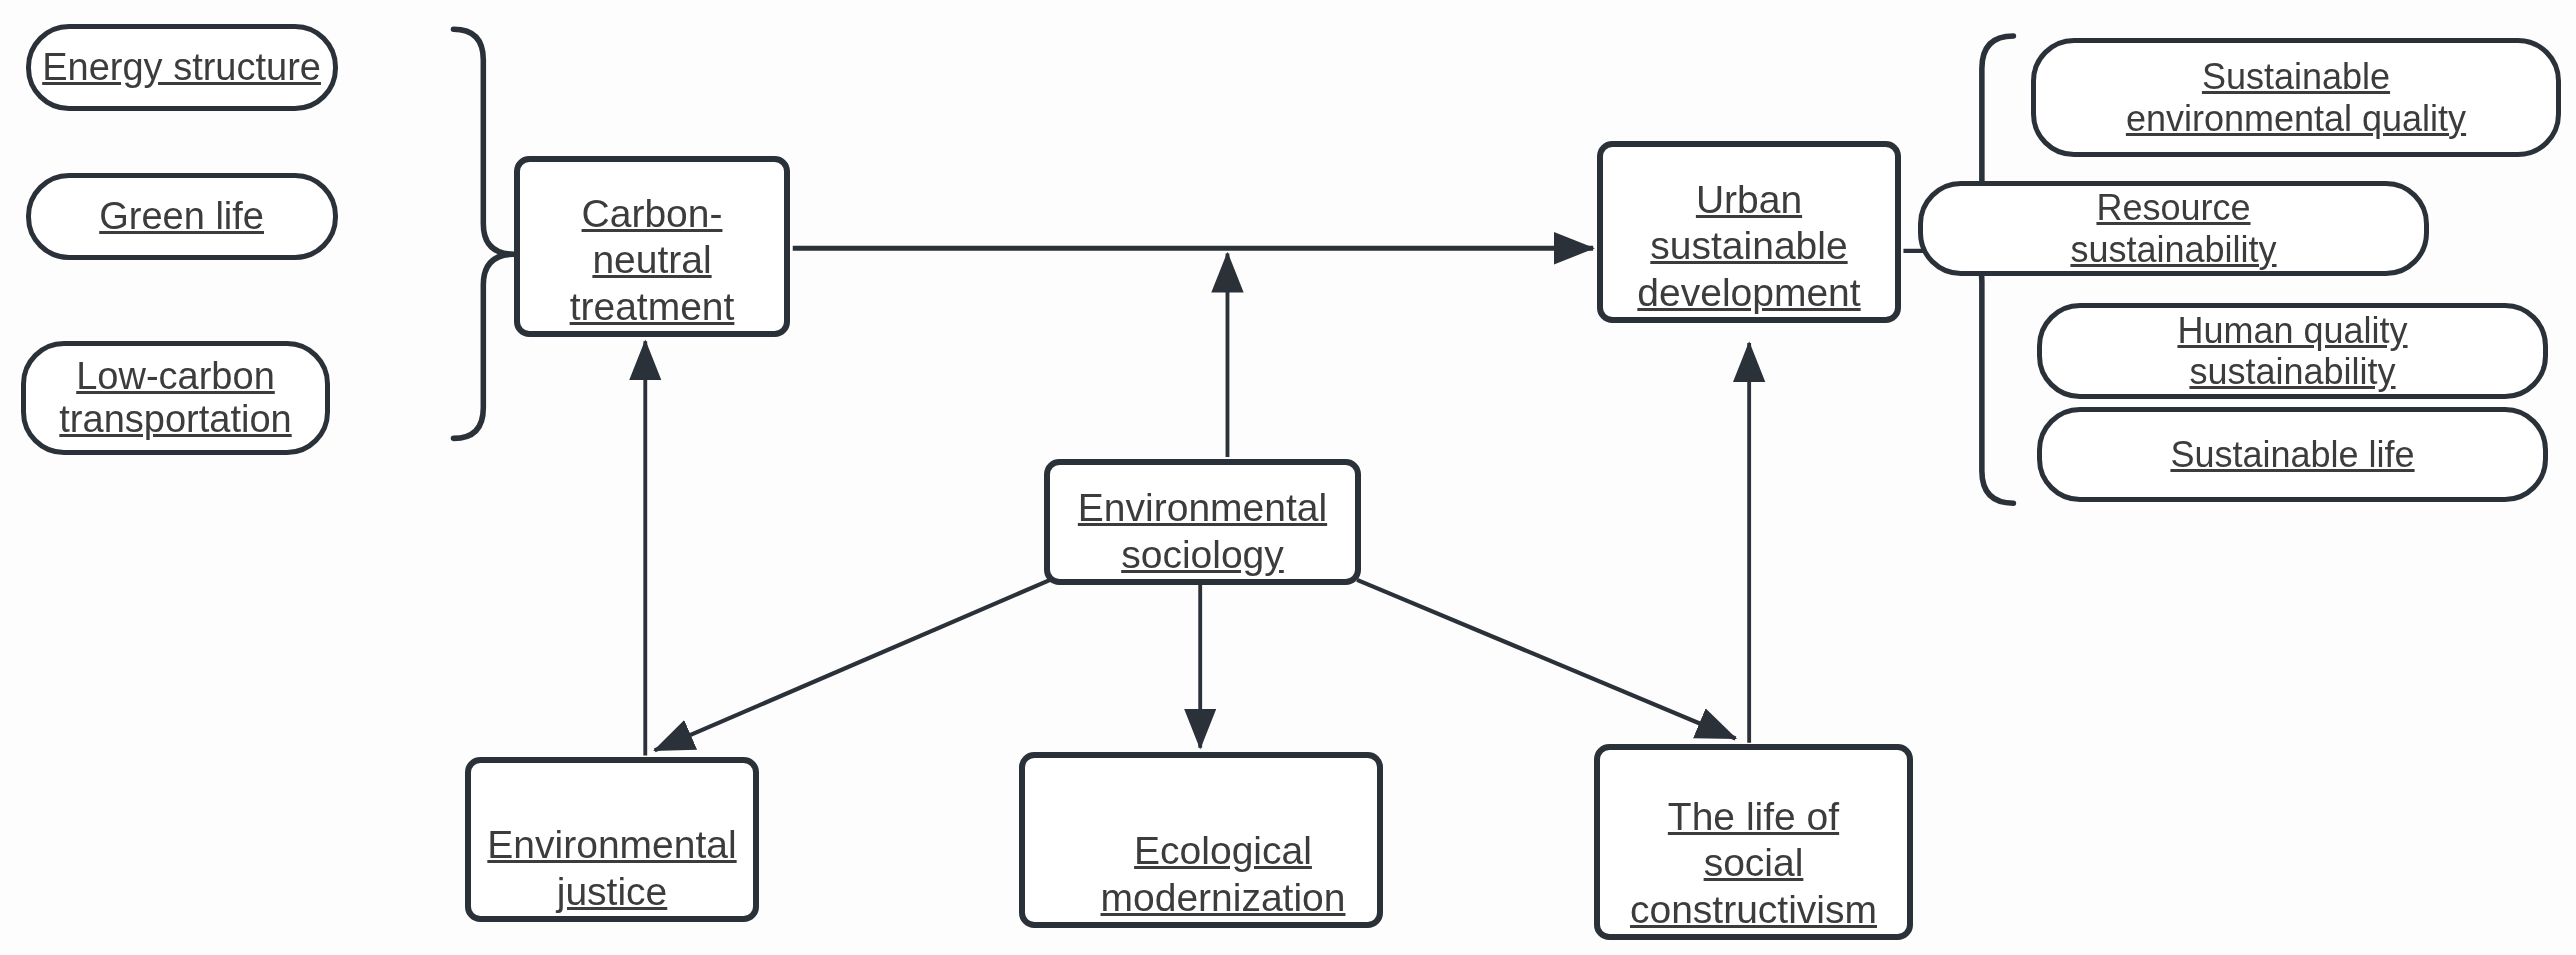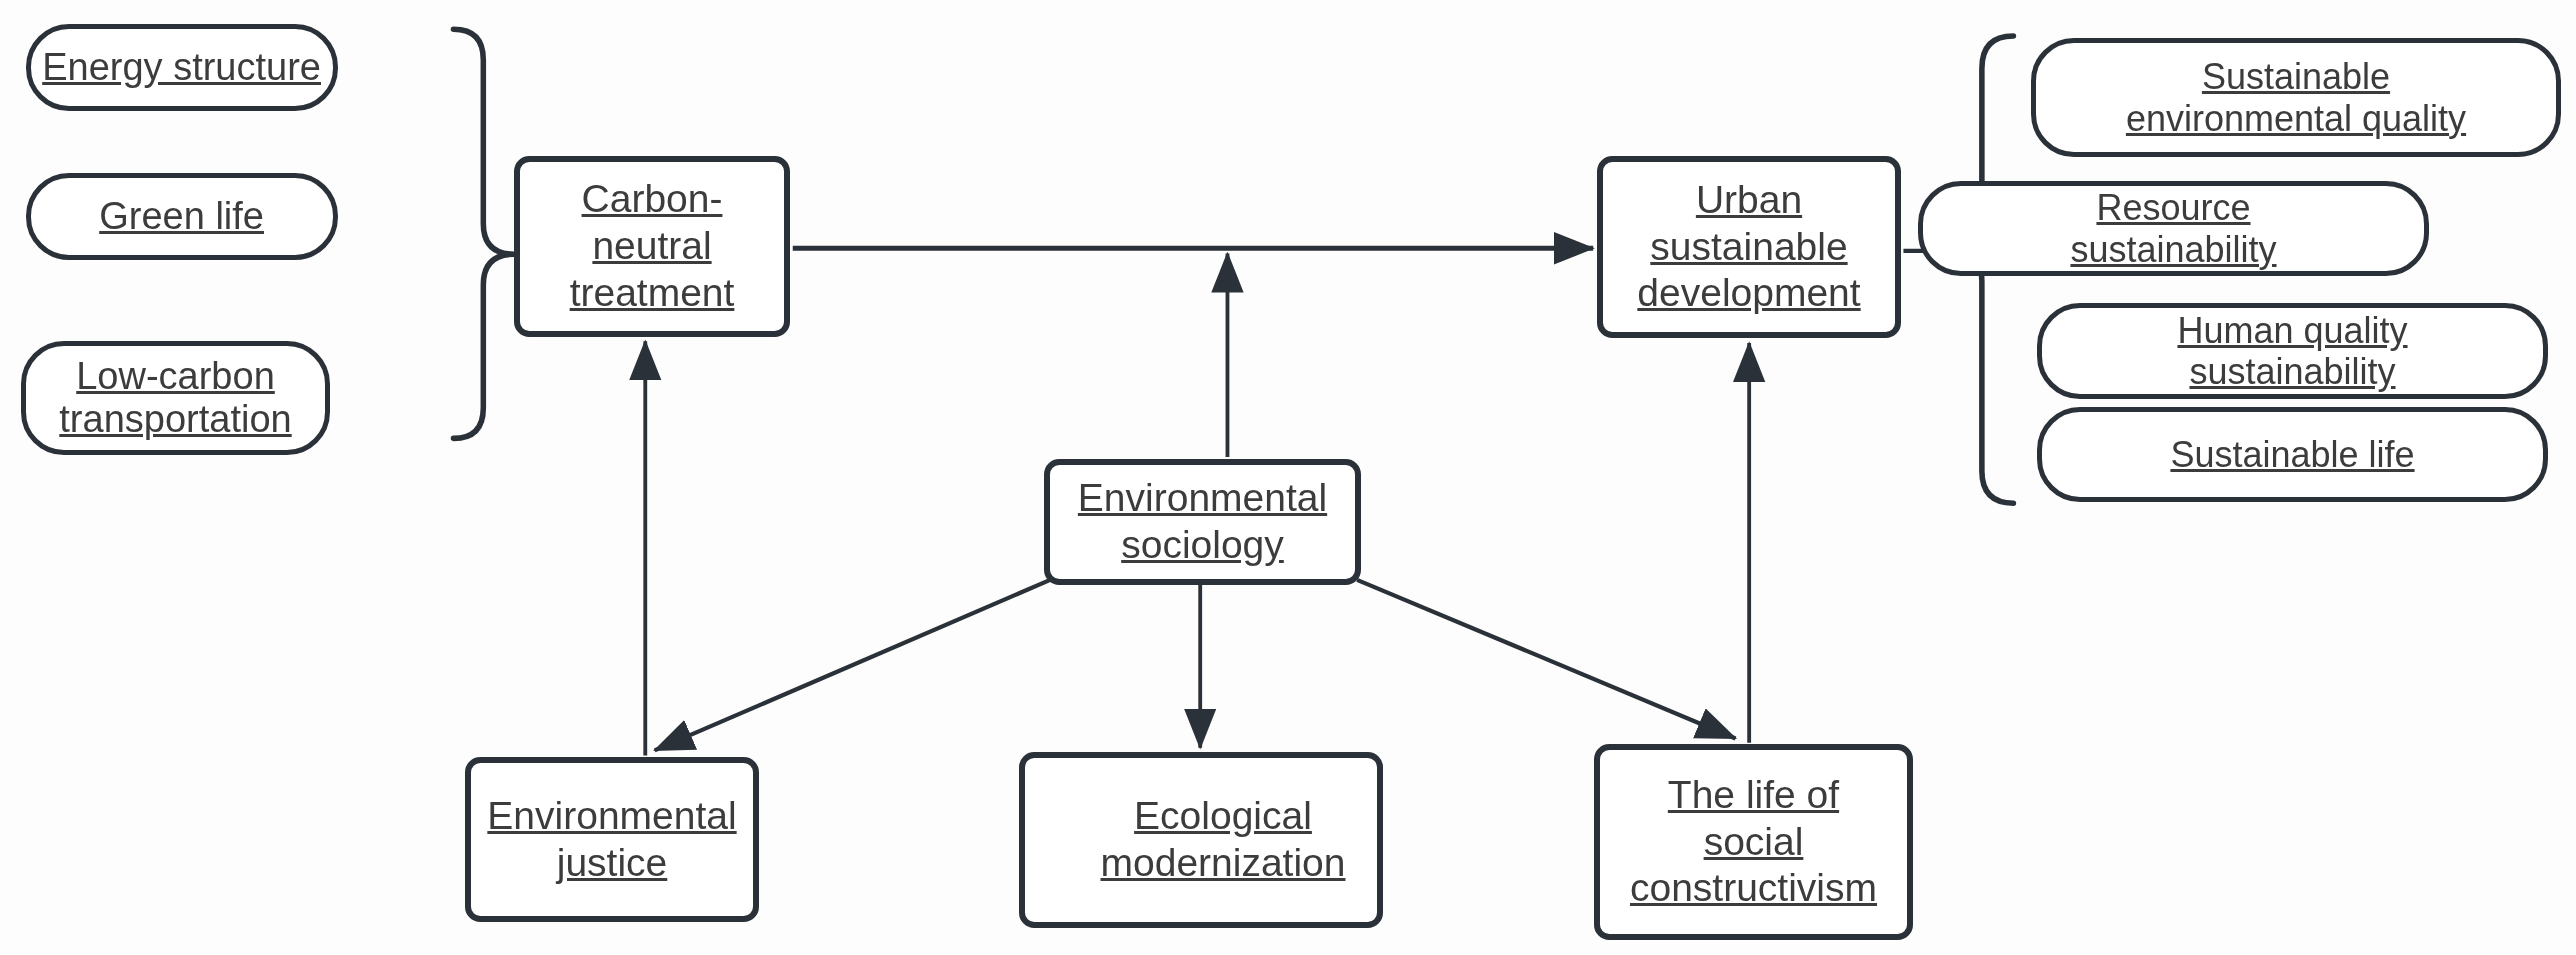--- a/index.html
+++ b/index.html
@@ -22,21 +22,21 @@
     background:#ffffff;
     display:flex;align-items:center;justify-content:center;
     text-align:center;
     color:var(--text);
     white-space:pre-line;
     text-decoration:underline;
   }
   .rect{
     border:6px solid var(--stroke);
     border-radius:15.3px;
-    font-size:39px;line-height:1.2;
+    font-size:39px;line-height:1.2;align-items:flex-end;
   }
   .pill{
     border:5.1px solid var(--stroke);
     border-radius:43px;
     font-size:38px;line-height:1.14;
   }
   .pill.right{font-size:36px;}
   svg .ln{stroke:var(--stroke);fill:none;}
   svg .arrowhead-fill{fill:var(--stroke);}
 </style>
@@ -81,21 +81,21 @@
   <div class="node pill" style="left:21px;top:322px;width:309px;height:114px;margin-top:19px;">
     <span>Low-carbon
 transportation</span>
   </div>
 
   <div class="node rect" style="left:514px;top:156px;width:276px;height:181px;">
     <span>Carbon-
 neutral
 treatment</span>
   </div>
-  <div class="node rect" style="left:1597px;top:156px;width:304px;height:182px;">
+  <div class="node rect" style="left:1597px;top:141px;width:304px;height:182px;">
     <span>Urban
 sustainable
 development</span>
   </div>
   <div class="node rect" style="left:1044px;top:459px;width:317px;height:126px;">
     <span>Environmental
 sociology</span>
   </div>
   <div class="node rect" style="left:465px;top:757px;width:294px;height:165px;">
     <span>Environmental

